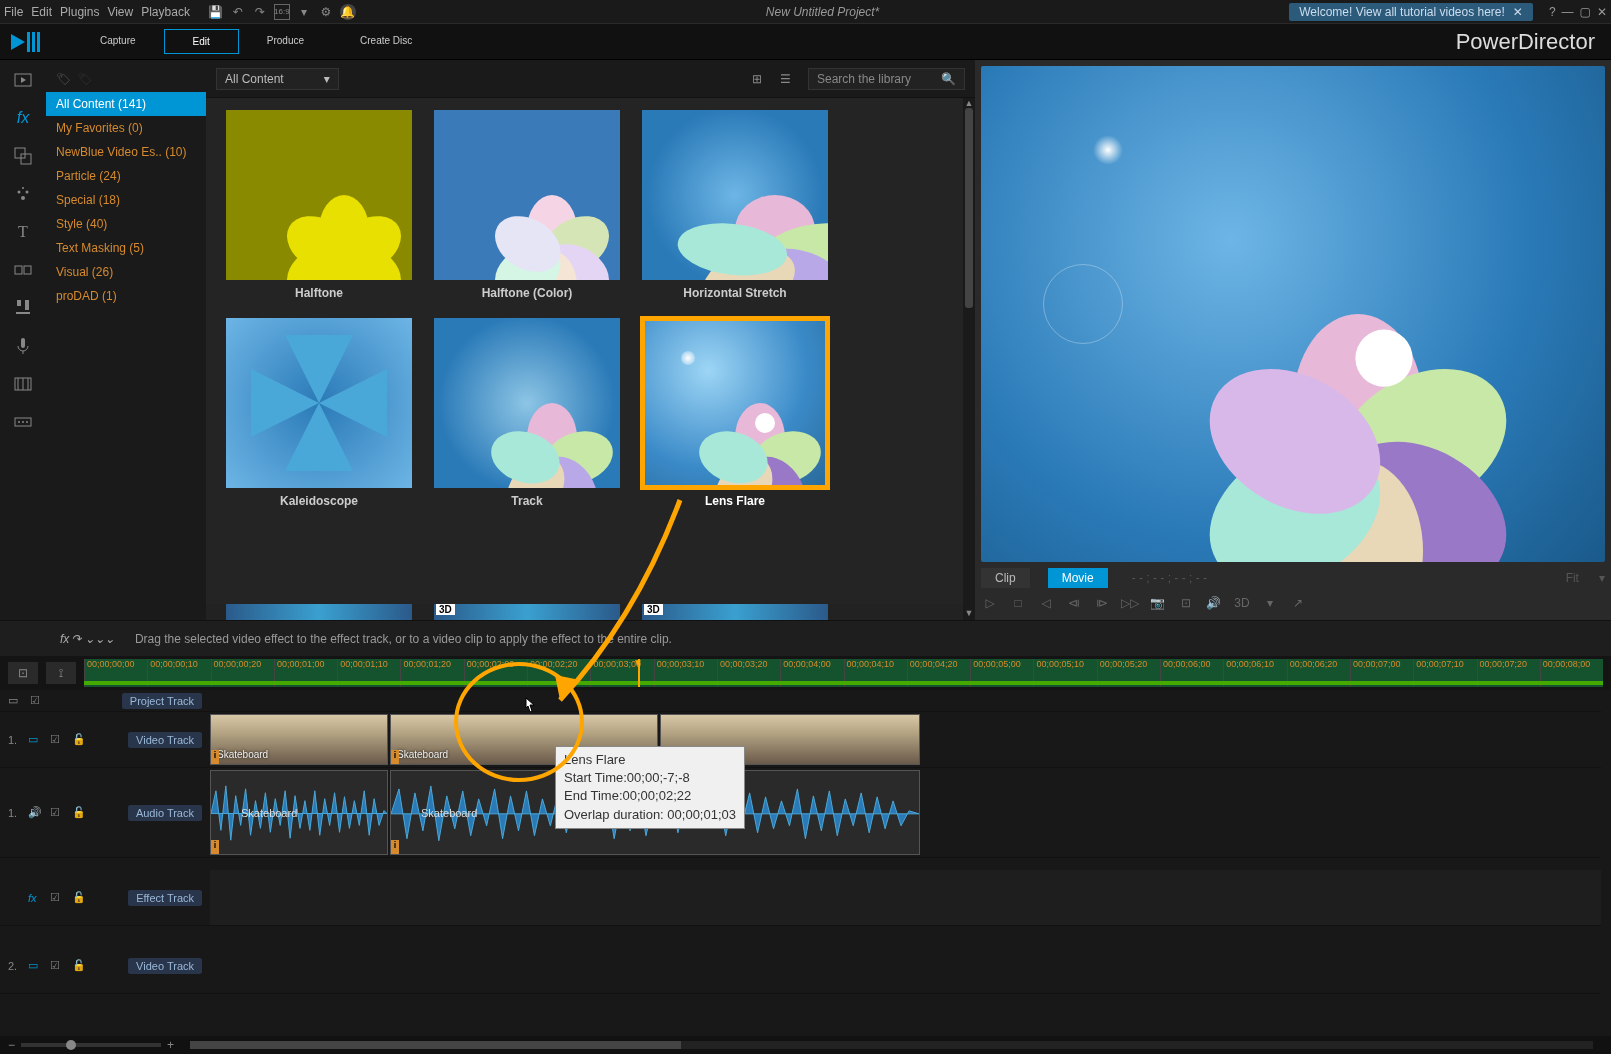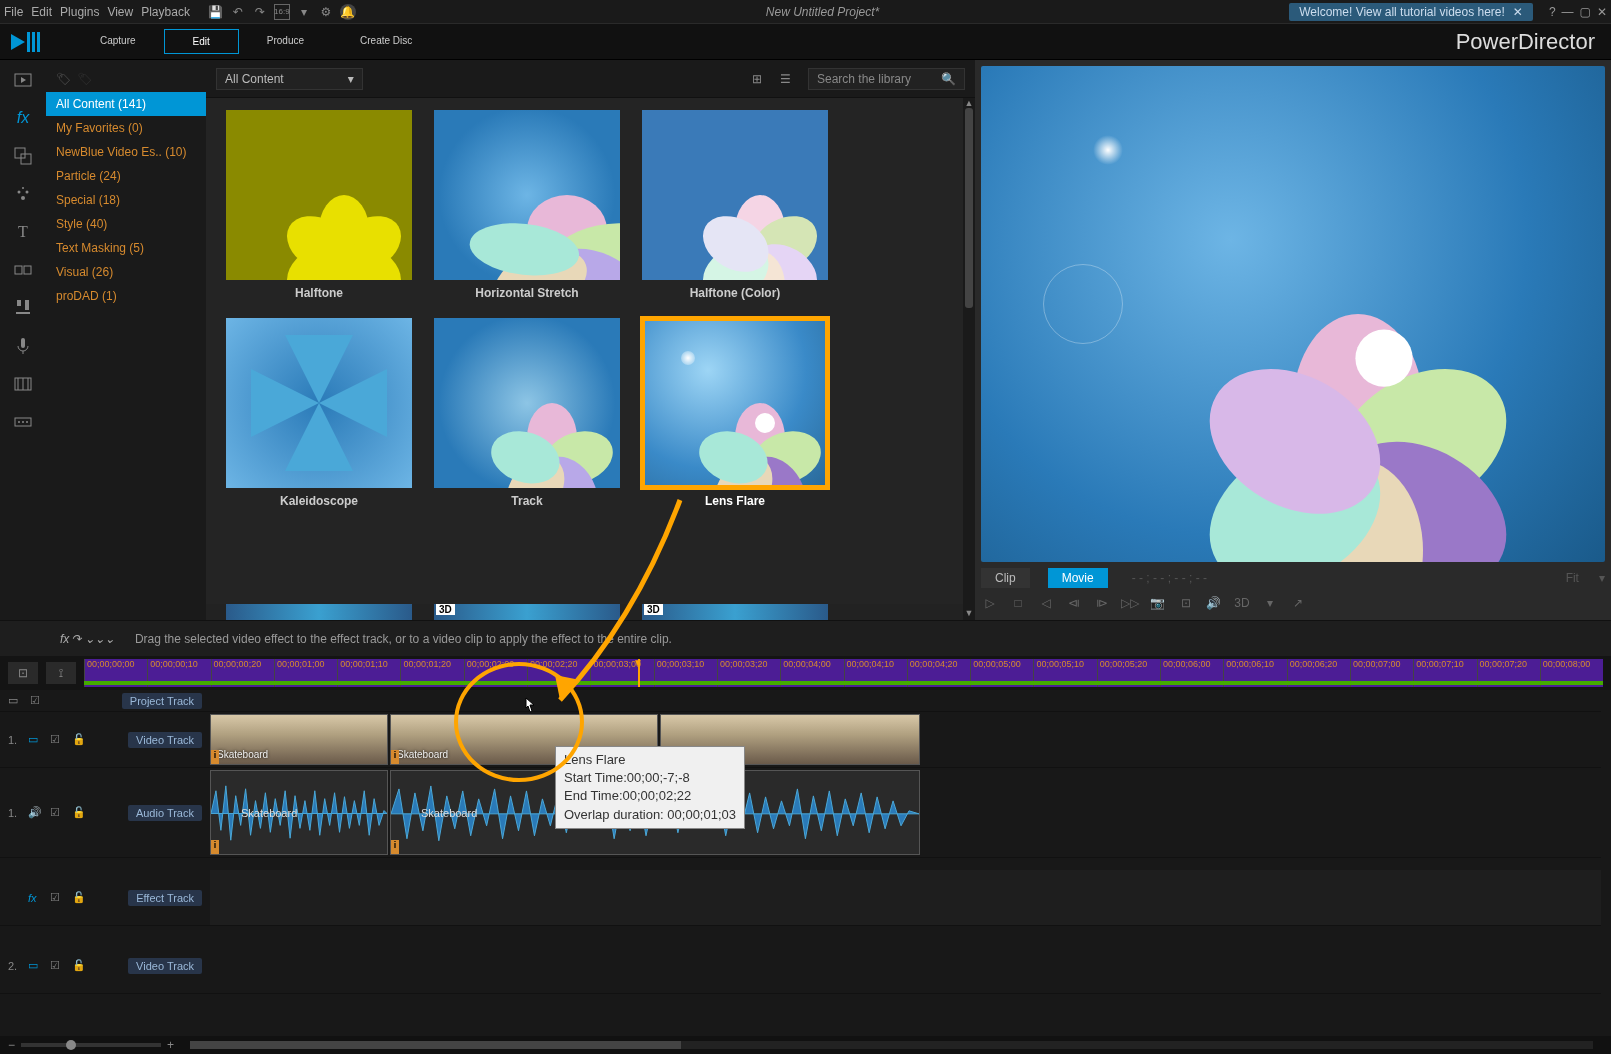--- a/index.html
+++ b/index.html
@@ -37,21 +37,21 @@
 
 .catpanel { width: 160px; background: #1a1a1a; padding-top: 6px; position:relative; }
 .catpanel .toolicons { display:flex; gap:6px; padding:6px 10px; color:#555; }
 .catpanel .cat { padding: 5px 10px; color: #d68a2e; font-size: 12px; cursor: pointer; }
 .catpanel .cat.active { background: #0096d6; color: #fff; }
 .catpanel .expand-tab { position:absolute; right:-14px; top:210px; width:14px; height:50px; background:#2a2a2a; display:flex; align-items:center; justify-content:center; color:#888; cursor:pointer; border-radius: 0 3px 3px 0;}
 
 
 .library { flex: 1; background: #222; display:flex; flex-direction:column; position:relative; }
 .library .libbar { height: 38px; background:#1a1a1a; display:flex; align-items:center; gap:10px; padding: 0 10px; border-bottom: 1px solid #111;}
-.library .libbar .dropdown { background:#222; border:1px solid #333; padding:3px 8px; display:flex; align-items:center; gap:64px; color:#bbb; font-size:12px; }
+.library .libbar .dropdown { background:#222; border:1px solid #333; padding:3px 8px; display:flex; align-items:center; gap:40px; color:#bbb; font-size:12px; }
 .library .libbar .spacer { flex: 1; }
 .library .libbar .viewico { color:#888; width:18px; }
 .library .libbar .search { background:#222; border:1px solid #333; padding:3px 8px; color:#888; display:flex; align-items:center; gap:30px; font-size:12px; }
 
 .library .grid { flex:1; overflow:auto; padding: 12px 20px; display:flex; flex-wrap:wrap; gap: 18px 22px; align-content: flex-start; position:relative; background:#242424;}
 .library .thumb { width: 186px; display:flex; flex-direction:column; align-items:center; gap:6px; }
 .library .thumb .img { width: 186px; height: 170px; background:#356; border-radius:0; position:relative; overflow:hidden;}
 .library .thumb.selected .img { border: 3px solid #ffa500; outline: 2px solid #ffa500; }
 .library .thumb .label { color: #ccc; font-size: 12px; font-weight: bold; }
 .library .thumb.selected .label { color:#fff; }
@@ -73,21 +73,21 @@
 .preview .controls2 { display:flex; gap:10px; padding:4px 0; align-items:center; }
 .preview .controls2 .pico { color:#666; cursor:pointer; width:18px; text-align:center; }
 
 
 .hintbar { height: 36px; background:#1e1e1e; display:flex; align-items:center; padding: 0 60px; gap:20px; color:#999; font-size:12px; border-top:1px solid #111;}
 .hintbar .fxico { color:#aaa; font-style:italic; display:flex; align-items:center; gap:2px;}
 
 
 .toolrow { height: 34px; background:#141414; display:flex; align-items:center; padding:0 8px; gap:8px; }
 .toolrow .tico { background:#2a2a2a; width:30px; height:22px; display:flex; align-items:center; justify-content:center; color:#888; cursor:pointer;}
-.toolrow .ruler { flex:1; height:28px; position:relative; background:#4c1d95; overflow:hidden;}
+.toolrow .ruler { flex:1; height:28px; position:relative; background:#14532d; overflow:hidden;}
 .toolrow .ruler .ticks { position:absolute; inset:0; display:flex; }
 .toolrow .ruler .tickblock { flex:1; border-left:1px solid #444; padding-left:2px; color:#d68a2e; font-size:9px; position:relative;}
 .toolrow .ruler .greenbar { position:absolute; left:0; right:0; top:22px; height:4px; background:#4a0; }
 .toolrow .ruler .playhead { position:absolute; left:554px; top:0; width:2px; height:28px; background:#ffa500;}
 .toolrow .ruler .playhead::before{content:"▼"; position:absolute; top:-2px; left:-5px; color:#ffa500; font-size:10px;}
 
 
 .timeline { flex:1; background:#181818; position:relative; }
 .trackhead { width: 210px; position:absolute; left:0; top:0; bottom:0; background:#181818; }
 .trackhead .throw { display:flex; align-items:center; height:22px; gap:6px; padding: 0 8px; border-bottom:1px solid #111;}
@@ -300,44 +300,44 @@
             <div class="petal" style="background:#e8e000;transform:rotate(120deg)"></div>
             <div class="petal" style="background:#e8e000;transform:rotate(180deg)"></div>
             <div class="petal" style="background:#e8e000;transform:rotate(240deg)"></div>
             <div class="petal" style="background:#e8e000;transform:rotate(300deg)"></div>
           </div>
         </div>
         <div class="label">Halftone</div>
       </div>
 
       <div class="thumb">
-        <div class="img" style="background:radial-gradient(circle at 50% 50%, #6db5e5, #2a7ab8 70%);">
-          <div class="flower" style="transform:translate(-50%,-50%) scaleX(1.6);">
-            <div class="petal" style="background:#e8b8d8;transform:rotate(0deg)"></div>
-            <div class="petal" style="background:#c8e8a8;transform:rotate(72deg)"></div>
-            <div class="petal" style="background:#b8a8e8;transform:rotate(144deg)"></div>
-            <div class="petal" style="background:#e8d8b8;transform:rotate(216deg)"></div>
-            <div class="petal" style="background:#a8e8d8;transform:rotate(288deg)"></div>
-          </div>
-        </div>
-        <div class="label">Horizontal Stretch</div>
-      </div>
-
-      <div class="thumb">
         <div class="img halftone-bg" style="background-color:#3a7ab8;">
           <div class="flower">
             <div class="petal" style="background:#f5d5e5;transform:rotate(0deg)"></div>
             <div class="petal" style="background:#d5e5b5;transform:rotate(60deg)"></div>
             <div class="petal" style="background:#e5d5f5;transform:rotate(120deg)"></div>
             <div class="petal" style="background:#f5e5d5;transform:rotate(180deg)"></div>
             <div class="petal" style="background:#d5f5e5;transform:rotate(240deg)"></div>
             <div class="petal" style="background:#e5e5f5;transform:rotate(300deg)"></div>
           </div>
         </div>
         <div class="label">Halftone (Color)</div>
+      </div>
+
+      <div class="thumb">
+        <div class="img" style="background:radial-gradient(circle at 50% 50%, #6db5e5, #2a7ab8 70%);">
+          <div class="flower" style="transform:translate(-50%,-50%) scaleX(1.6);">
+            <div class="petal" style="background:#e8b8d8;transform:rotate(0deg)"></div>
+            <div class="petal" style="background:#c8e8a8;transform:rotate(72deg)"></div>
+            <div class="petal" style="background:#b8a8e8;transform:rotate(144deg)"></div>
+            <div class="petal" style="background:#e8d8b8;transform:rotate(216deg)"></div>
+            <div class="petal" style="background:#a8e8d8;transform:rotate(288deg)"></div>
+          </div>
+        </div>
+        <div class="label">Horizontal Stretch</div>
       </div>
 
       <div class="thumb">
         <div class="img" style="background:radial-gradient(circle,#2a7ab8, #6db5e5);">
           <svg viewBox="0 0 100 100" style="width:100%;height:100%;">
               <g transform="translate(50 50)">
             <polygon points="0,0 20,-40 -20,-40" fill="#4aa8d8"></polygon>
                 <polygon points="0,0 40,-20 40,20" fill="#4aa8d8"></polygon>
             <polygon points="0,0 20,40 -20,40" fill="#4aa8d8"></polygon>
                 <polygon points="0,0 -40,-20 -40,20" fill="#4aa8d8"></polygon>

